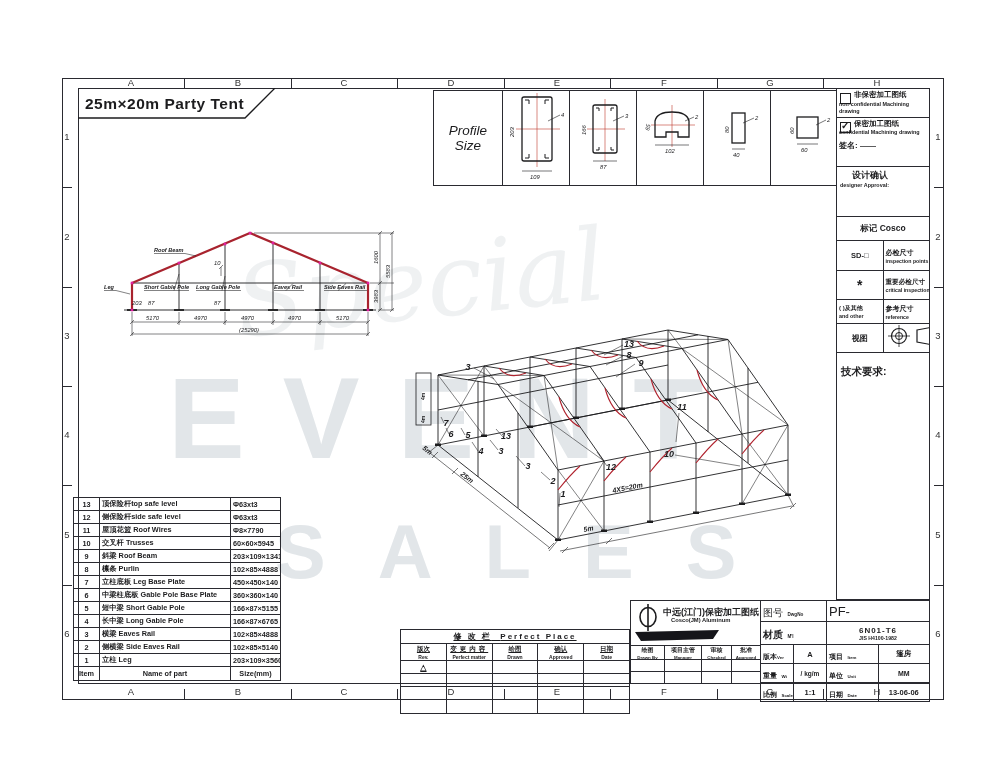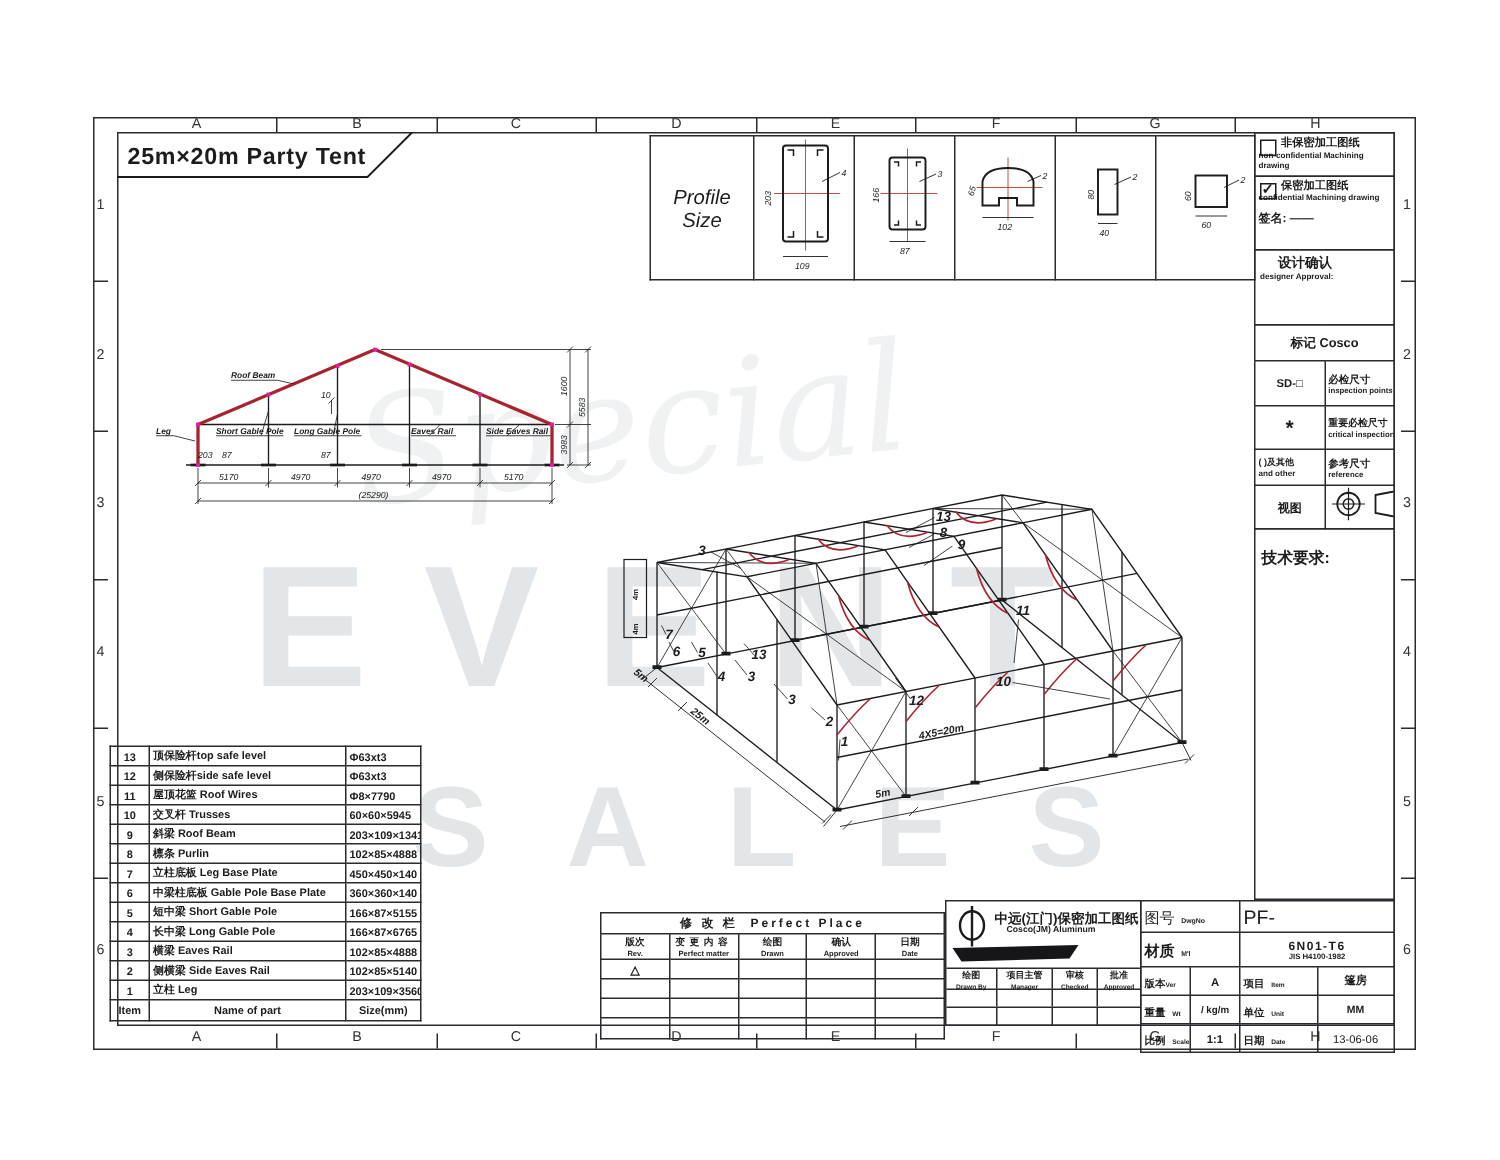--- a/index.html
+++ b/index.html
@@ -488,21 +488,21 @@
         </tr>
   <tr style="height:14px;">
           <td style="text-align:center;">Item</td>
           <td style="text-align:center;">Name of part</td>
           <td style="text-align:center;">Size(mm)</td>
         </tr>
 </tbody>
     </table>
 </div>
 
-<div class="abs" style="left:400px;top:608px;">
+<div class="abs" style="left:400px;top:629px;text-decoration:underline;">
 <table style="width:230px;">
   <tbody>
         <tr style="height:14px;">
           <td colspan="5" style="text-align:center;font-size:8px;font-weight:700;letter-spacing:2px;">
     <span>修 改 栏</span>&nbsp;&nbsp;<span>Perfect Place</span></td>
         </tr>
   <tr style="height:17px;text-align:center;">
     <td style="width:24px;">
             <div style="font-size:6.5px;font-weight:700;">版次</div>
             <div style="font-size:5px;font-weight:700;">Rev.</div>
@@ -621,17 +621,17 @@
   <tr style="height:13px;">
     <td><span style="font-size:7px;font-weight:700;">重量</span> <span style="font-size:4.4px;font-weight:700;">Wt</span></td>
     <td style="text-align:center;font-size:6.5px;font-weight:700;">/ kg/m</td>
     <td><span style="font-size:7px;font-weight:700;">单位</span> <span style="font-size:4.4px;font-weight:700;">Unit</span></td>
     <td style="text-align:center;font-size:7px;font-weight:700;">MM</td>
         </tr>
   <tr style="height:12px;">
     <td><span style="font-size:7px;font-weight:700;">比例</span> <span style="font-size:4.4px;font-weight:700;">Scale</span></td>
     <td style="text-align:center;font-size:7.5px;font-weight:700;">1:1</td>
     <td><span style="font-size:7px;font-weight:700;">日期</span> <span style="font-size:4.4px;font-weight:700;">Date</span></td>
-    <td style="text-align:center;font-size:7.5px;font-weight:400;">13-06-06</td>
+    <td style="text-align:center;font-size:7.5px;font-weight:700;">13-06-06</td>
         </tr>
 </tbody>
     </table>
 </div>
 
 </body></html>

